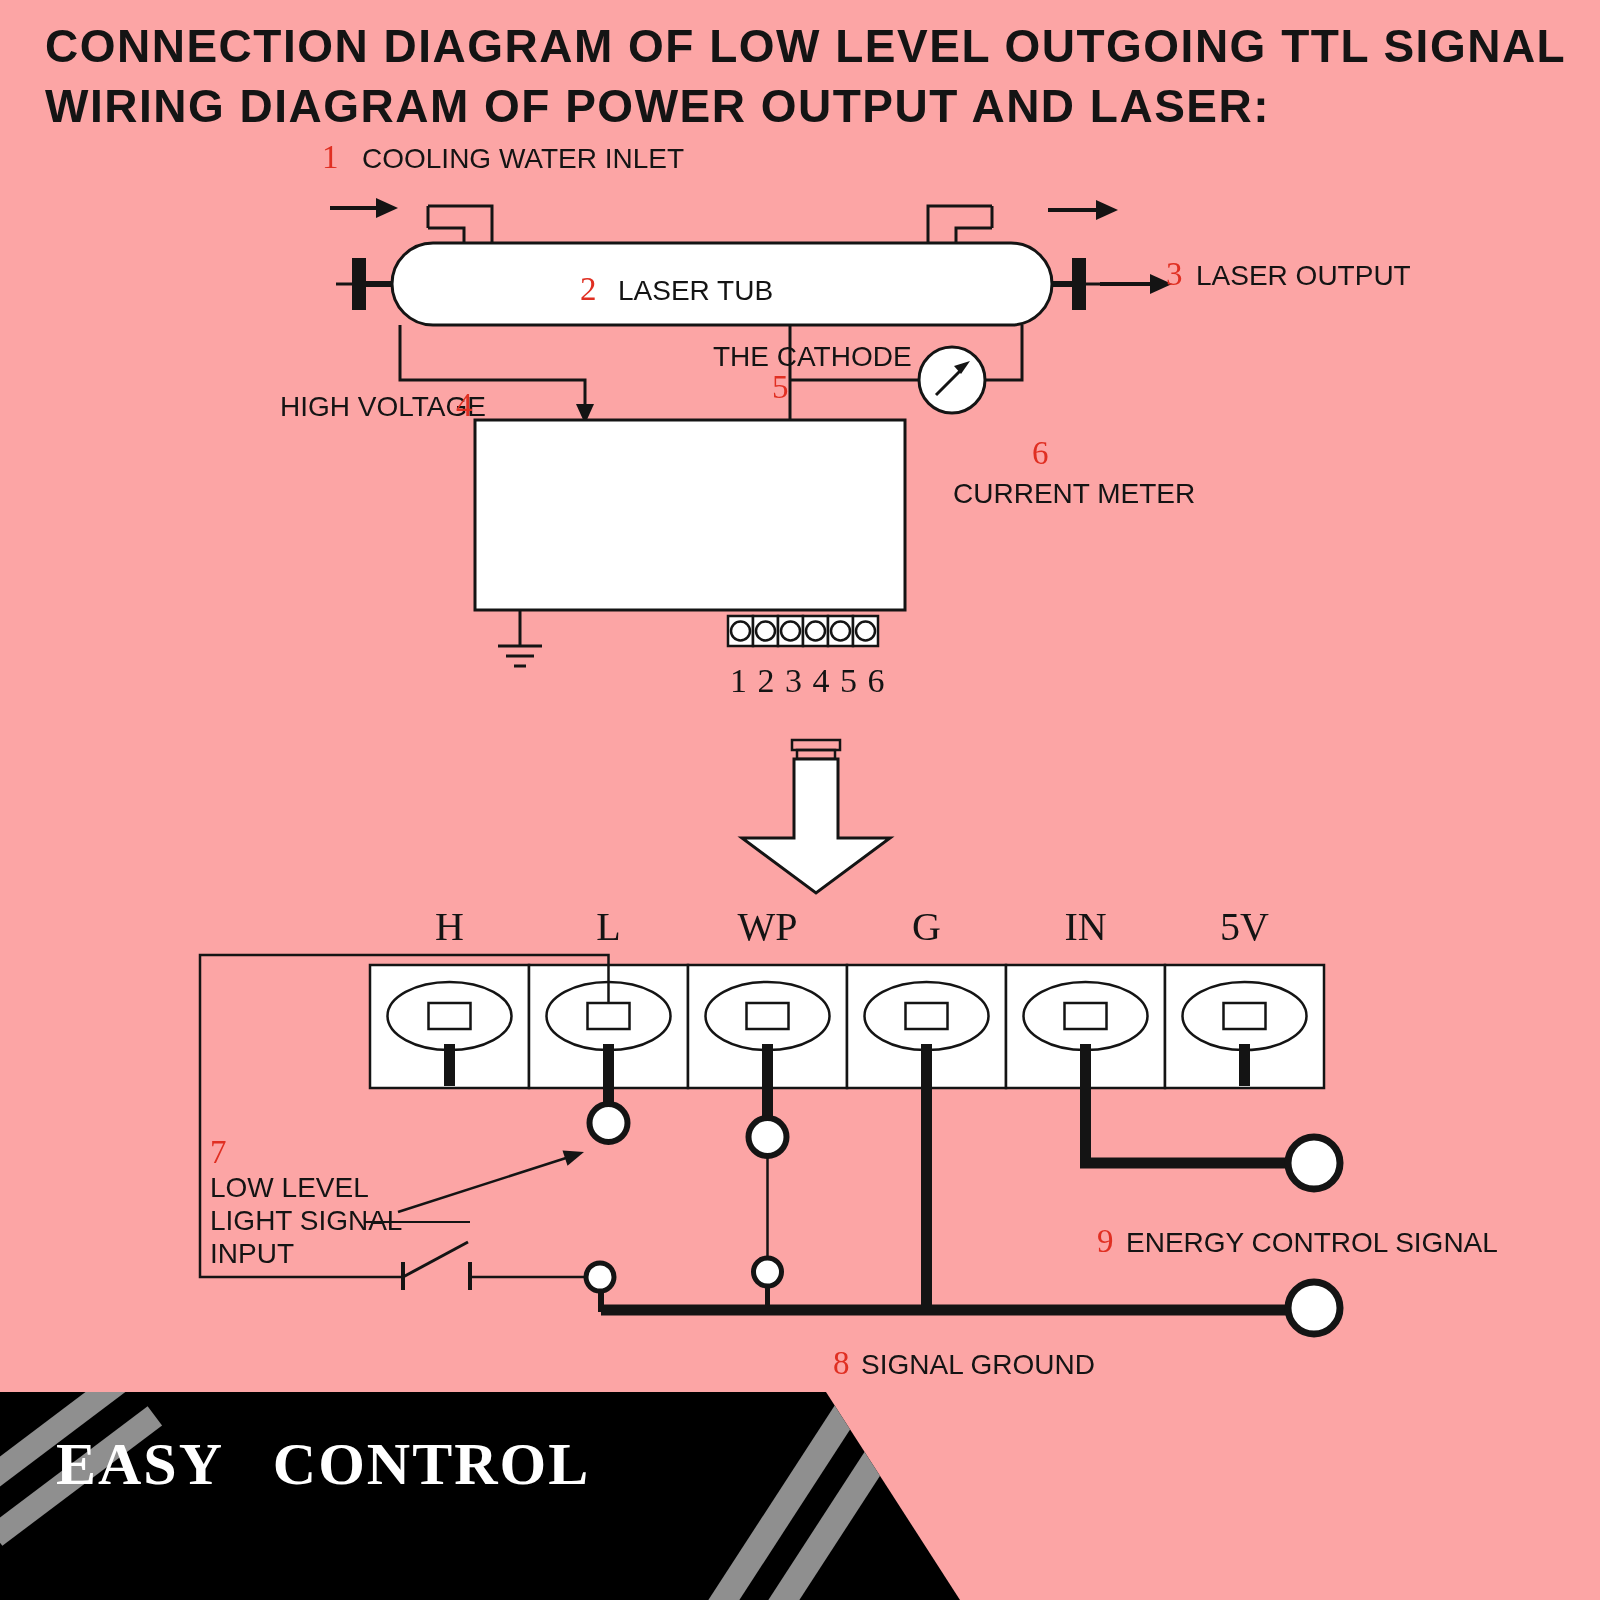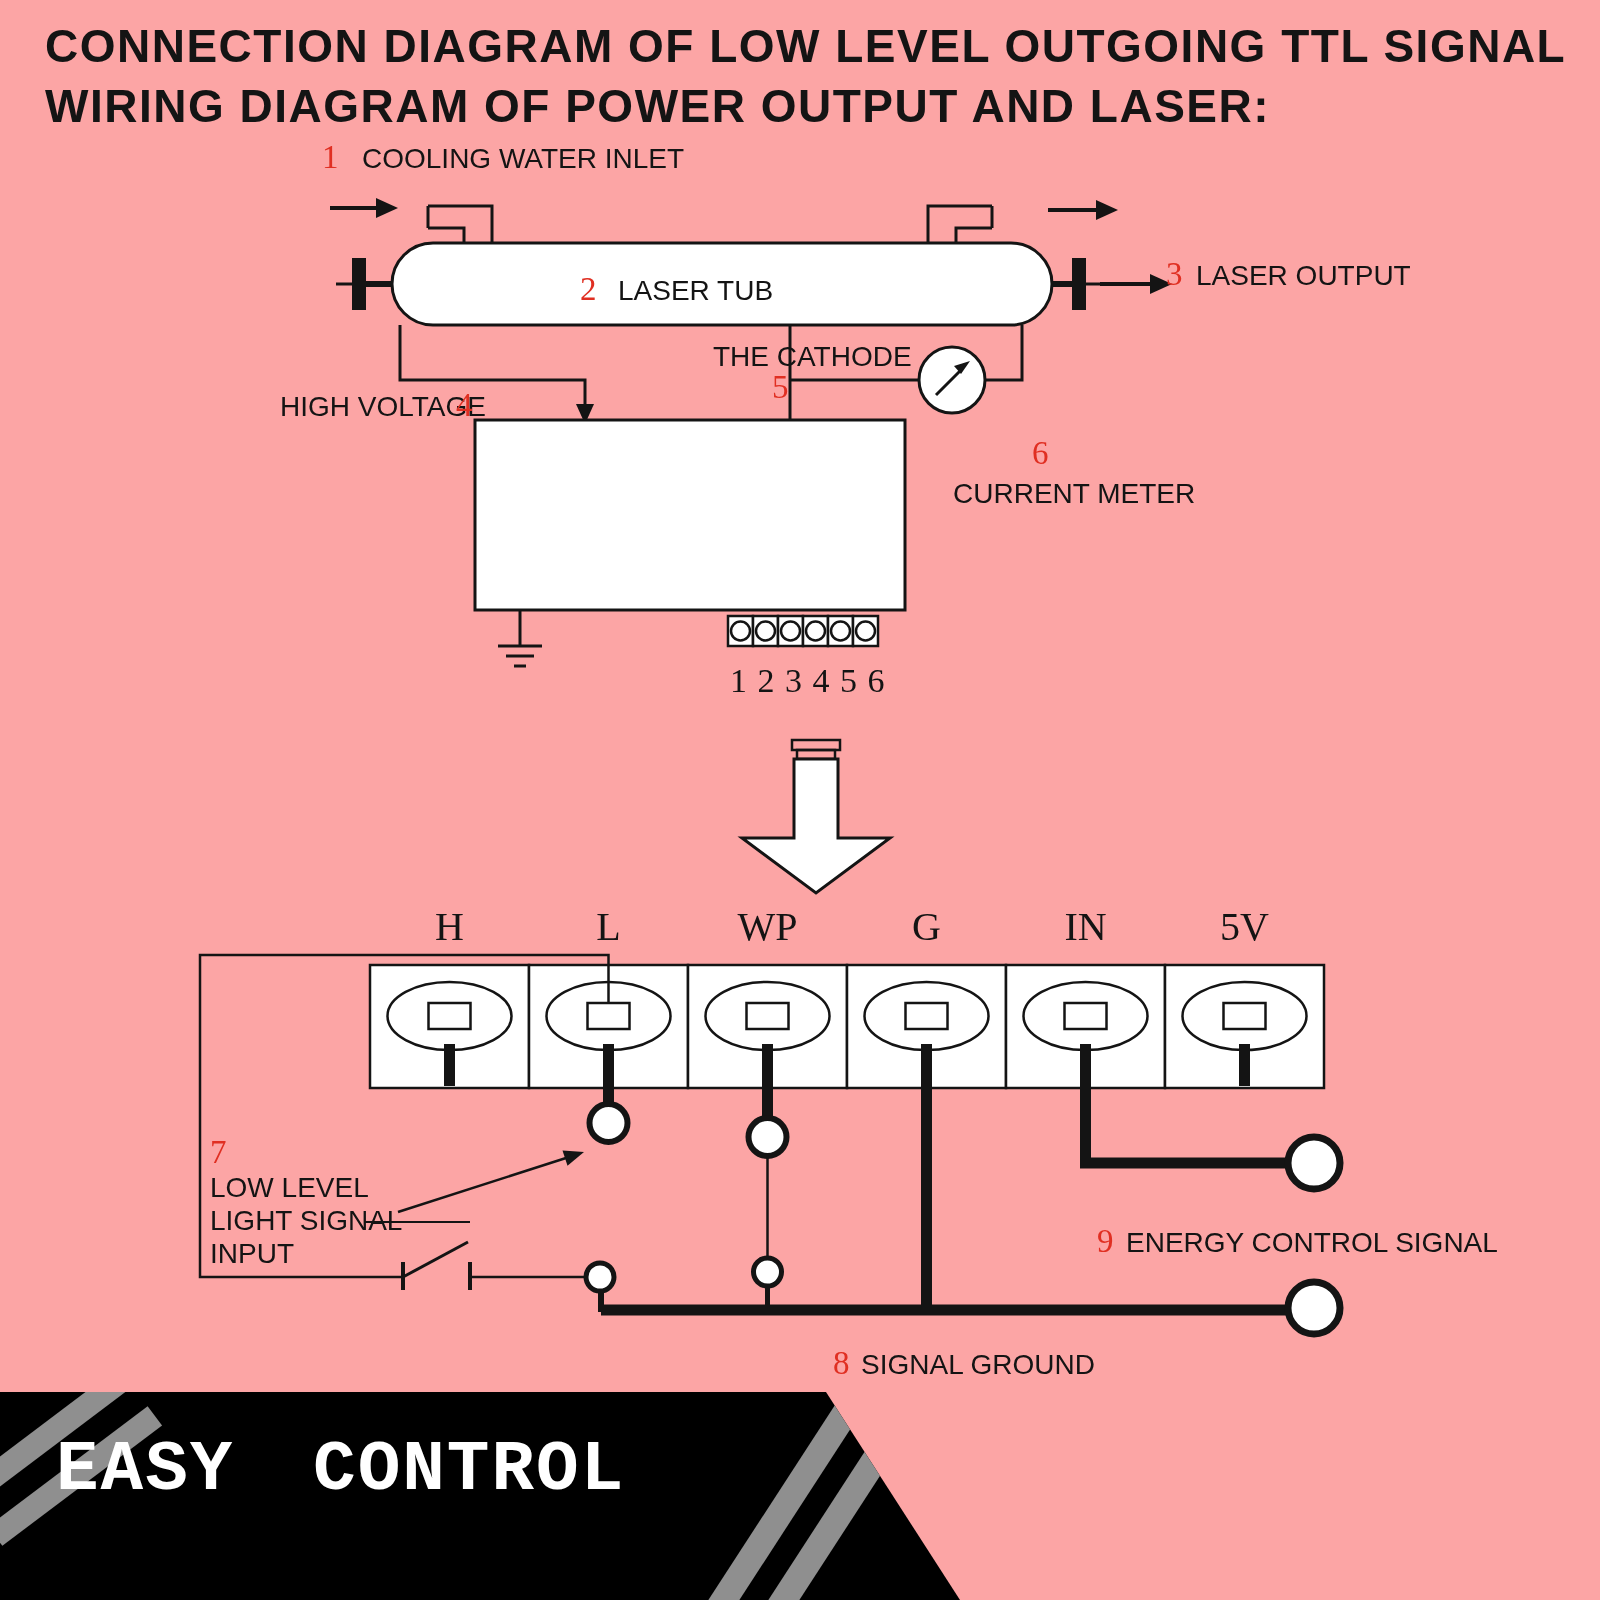--- a/index.html
+++ b/index.html
@@ -11,21 +11,21 @@
   svg .lbl{font-family:"Liberation Sans",sans-serif;font-size:28px;fill:#141414;}
   svg .num{font-family:"Liberation Serif",serif;font-size:33px;fill:#e02f22;}
   svg .digits{font-family:"Liberation Serif",serif;font-size:34px;fill:#141414;letter-spacing:1px;}
   svg .termlbl{font-family:"Liberation Serif",serif;font-size:40px;fill:#141414;}
   .footer-band{position:absolute;left:0;top:1392px;width:960px;height:208px;background:#000;
                clip-path:polygon(0 0,826px 0,100% 100%,0 100%);}
   .stripe{position:absolute;background:#8f8f8f;}
   .stripe-tl{width:200px;height:24px;transform:rotate(-37deg);}
   .stripe-br{width:26px;height:320px;transform:rotate(33deg);}
   .brand{position:absolute;left:56px;top:38px;color:#ffffff;
-         font-family:Liberation Mono, monospace;font-weight:bold;font-size:71px;
+         font-family:Liberation Serif, serif;font-weight:bold;font-size:60px;
          letter-spacing:2px;word-spacing:34px;white-space:nowrap;}
 </style>
 </head>
 <body>
 
 <div class="page">
 
   <div class="title">
     <div>CONNECTION DIAGRAM OF LOW LEVEL OUTGOING TTL SIGNAL</div>
     <div>WIRING DIAGRAM OF POWER OUTPUT AND LASER:</div>

